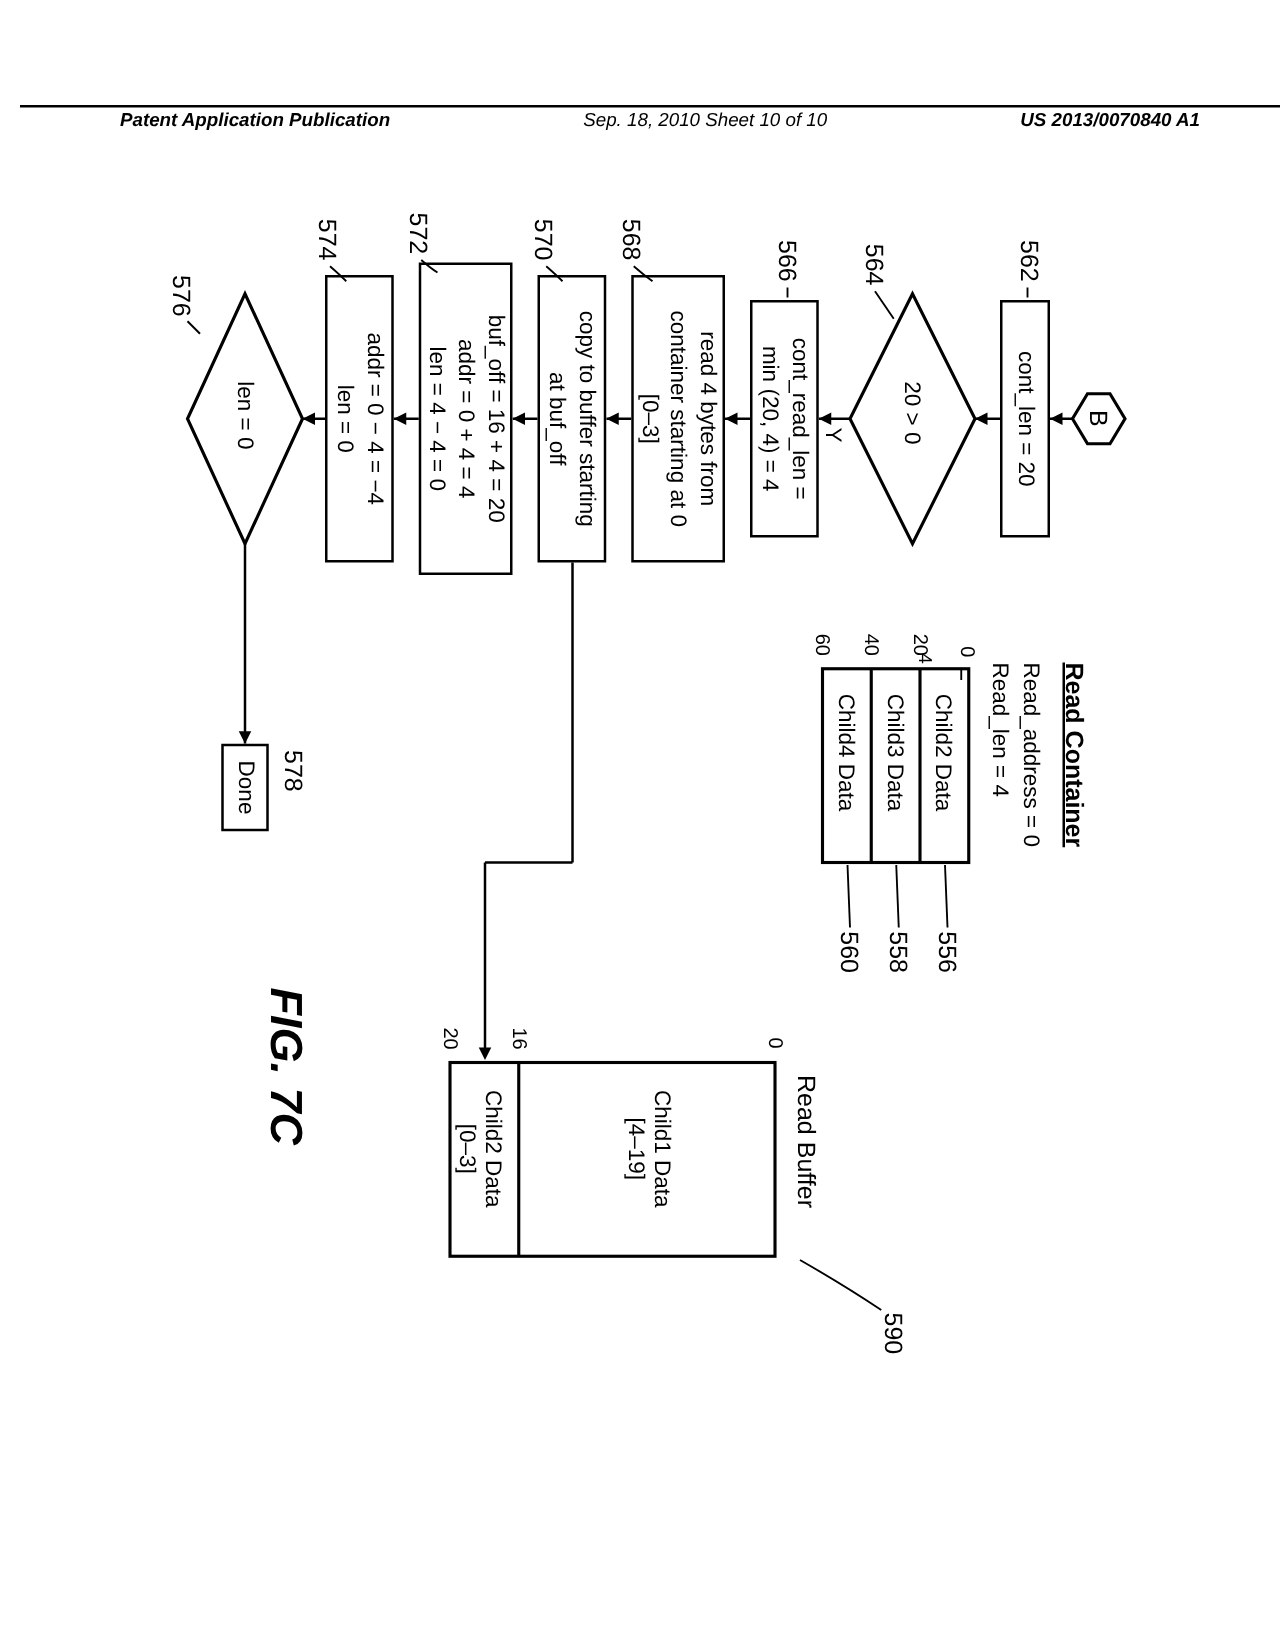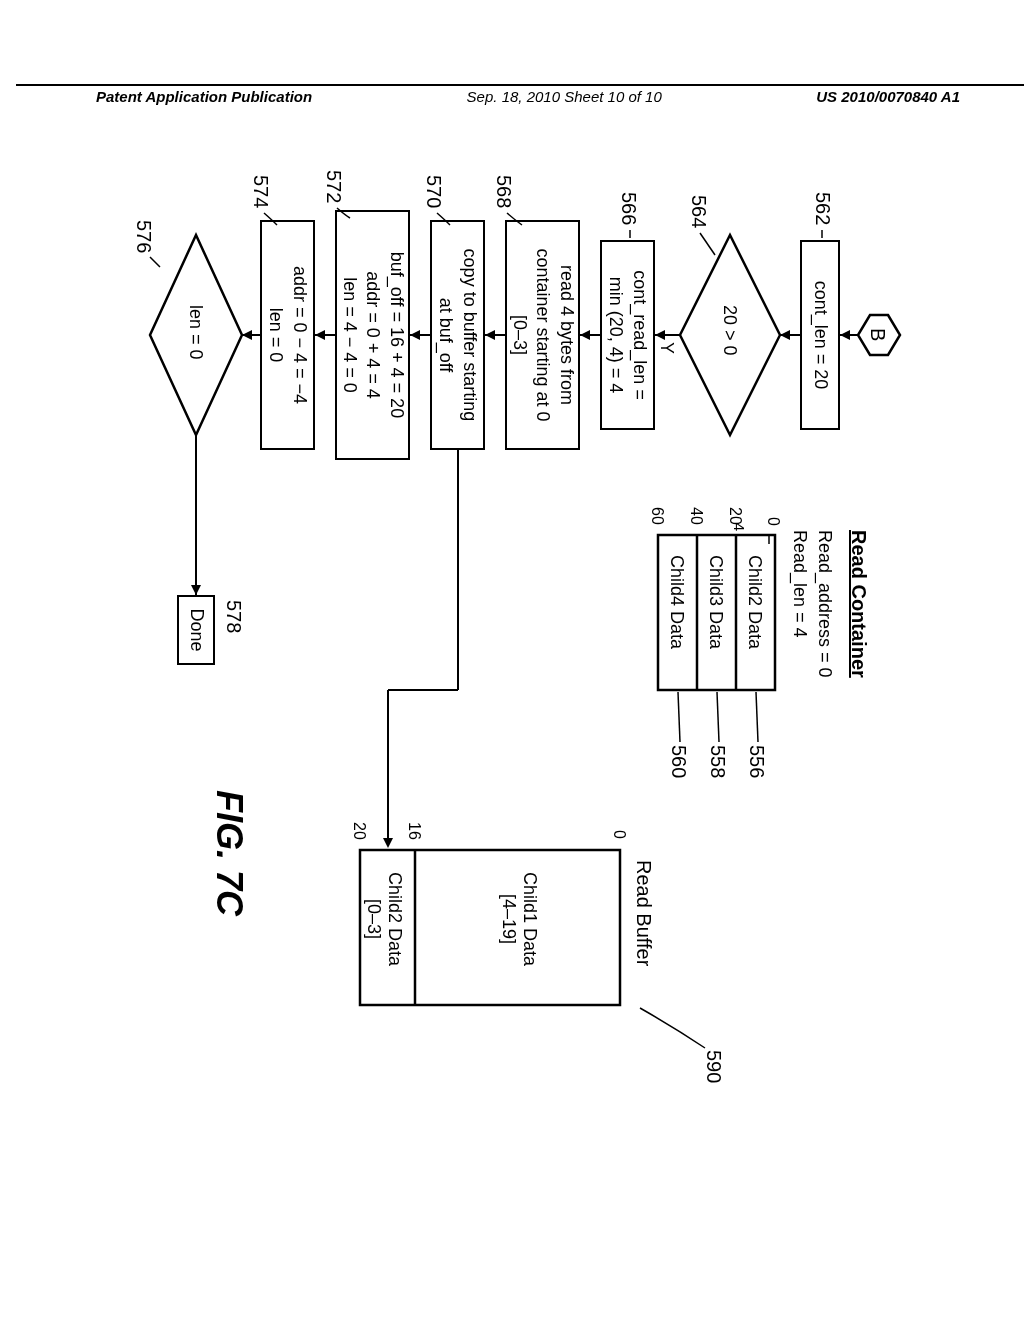--- a/index.html
+++ b/index.html
@@ -70,21 +70,21 @@
     font-weight: bold;
     font-style: italic;
   }
 </style>
 </head>
 <body>
 
 <div class="header">
   <div class="left">Patent Application Publication</div>
   <div>Sep. 18, 2010  Sheet 10 of 10</div>
-  <div class="right">US 2010/0070840 A1</div>
+  <div class="right">US 2013/0070840 A1</div>
 </div>
 
 <div class="figure-area">
 
   <svg>
     <polygon points="115,12 135,0 155,12 155,30 135,42 115,30" fill="#fff" stroke="#000" stroke-width="2.5"></polygon>
     <line x1="135" y1="42" x2="135" y2="60" stroke="#000" stroke-width="2"></line>
     <polygon points="135,60 130,50 140,50" fill="#000"></polygon>
   </svg>
   <div class="label" style="left:128px;top:11px;font-size:20px;">B</div>

